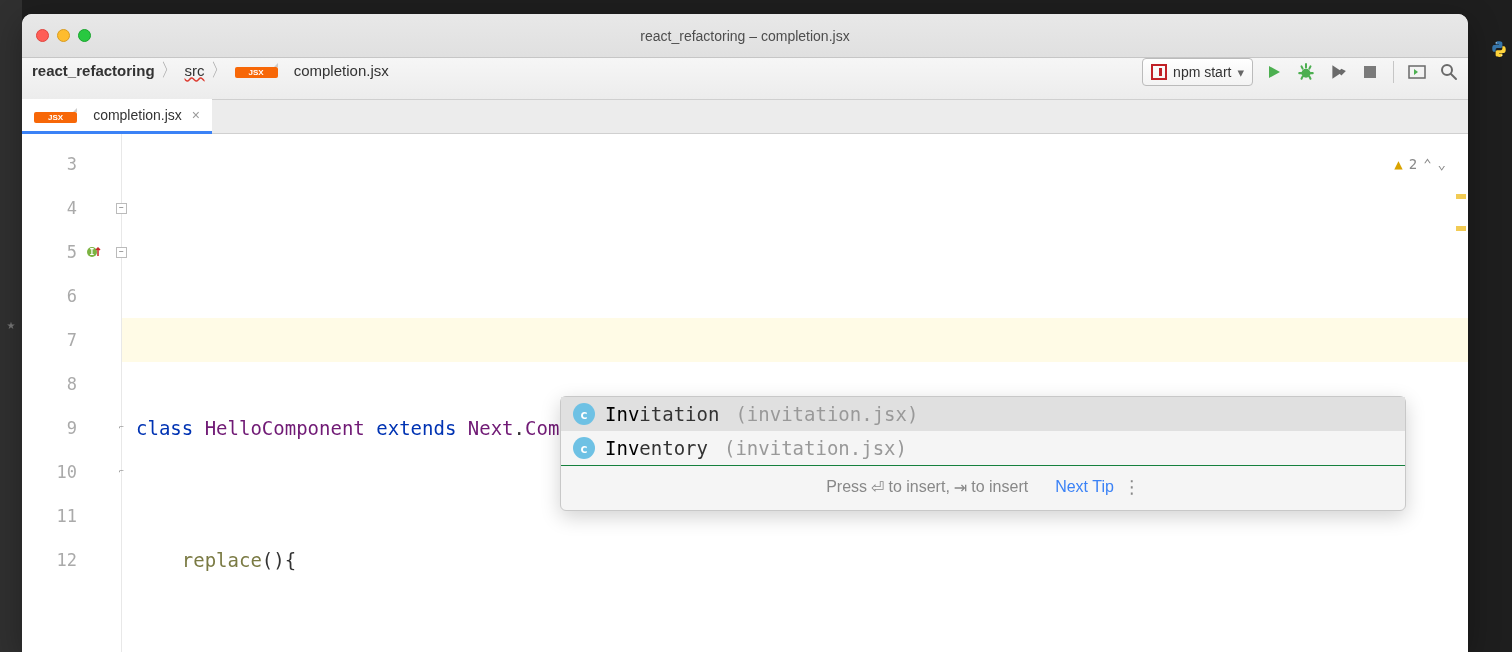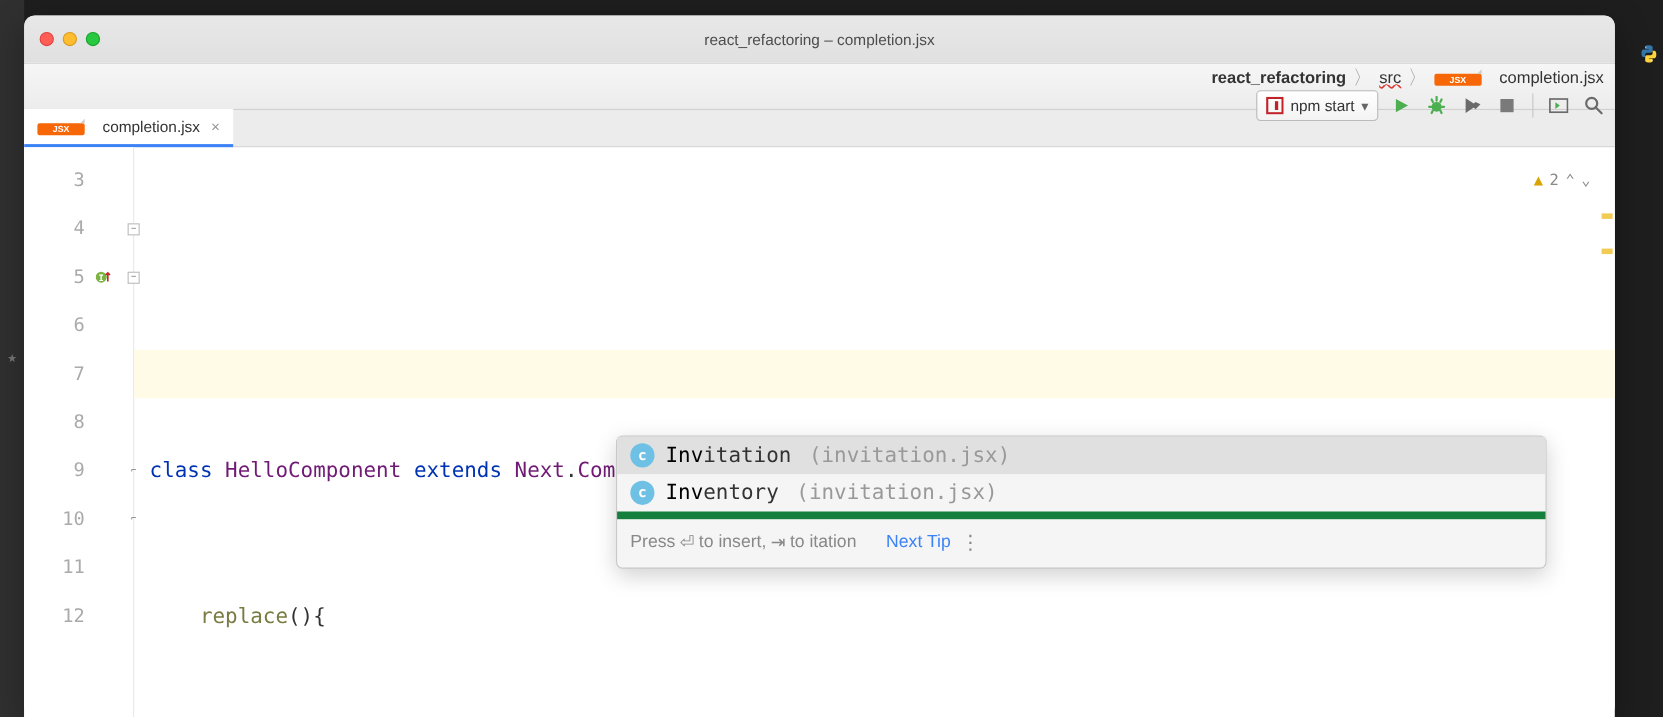--- a/index.html
+++ b/index.html
@@ -52,25 +52,24 @@
       left: 50%;
       transform: translateX(-50%);
       color: #4d4d4d;
       font-size: 14px;
     }
     
     .toolbar {
       height: 42px;
       background: linear-gradient(#f6f6f6, #ececec);
       display: flex;
-      align-items: flex-end;
+      align-items: flex-start;
       padding: 0 10px;
       border-bottom: 1px solid #cfcfcf;
       justify-content: space-between;
-      flex-direction: column;
     }
     .breadcrumb {
       display: flex;
       align-items: center;
       gap: 6px;
       font-size: 15px;
       color: #333;
     }
     .breadcrumb b { font-weight: 700; }
     .breadcrumb .sep {
@@ -242,22 +241,22 @@
     .comp-name .match { color: #000000; }
     .comp-loc { color: #999; margin-left: 6px;}
     .comp-footer {
       display: flex;
       align-items: center;
       padding: 10px 12px 12px;
       font-size: 16px;
       color: #888;
       font-family: -apple-system, sans-serif;
       gap: 9px;
-      border-top: 7px solid #15803d;
-      justify-content: flex-start;
+      border-top: 1px solid #15803d;
+      justify-content: center;
     }
     .comp-footer-left { display:flex; align-items:center; gap:4px; }
     .next-tip { color: #3b82f6; margin-left: 23px; }
     .dots { color:#888; font-size:18px; letter-spacing: -1px; }
     
     .problems {
       position: absolute;
       top: 8px;
       right: 22px;
       display: flex;
@@ -478,19 +477,19 @@
       <div class="comp-badge">c</div>
       <span class="comp-name"><span class="match">Inv</span><span>entory</span></span>
       <span class="comp-loc">(invitation.jsx)</span>
     </div>
     <div class="comp-footer">
       <div class="comp-footer-left">
         <span>Press</span>
         <span>⏎</span>
         <span>to insert,</span>
         <span>⇥</span>
-        <span>to itation</span>
+        <span>to insert</span>
         <span class="next-tip">Next Tip</span>
       </div>
       <span class="dots">⋮</span>
     </div>
   </div>
 </div>
 
 </body></html>

